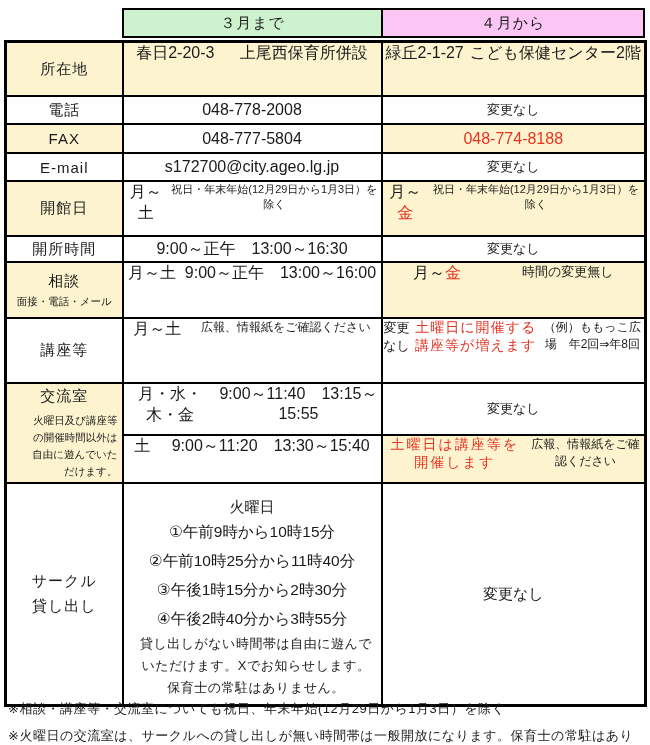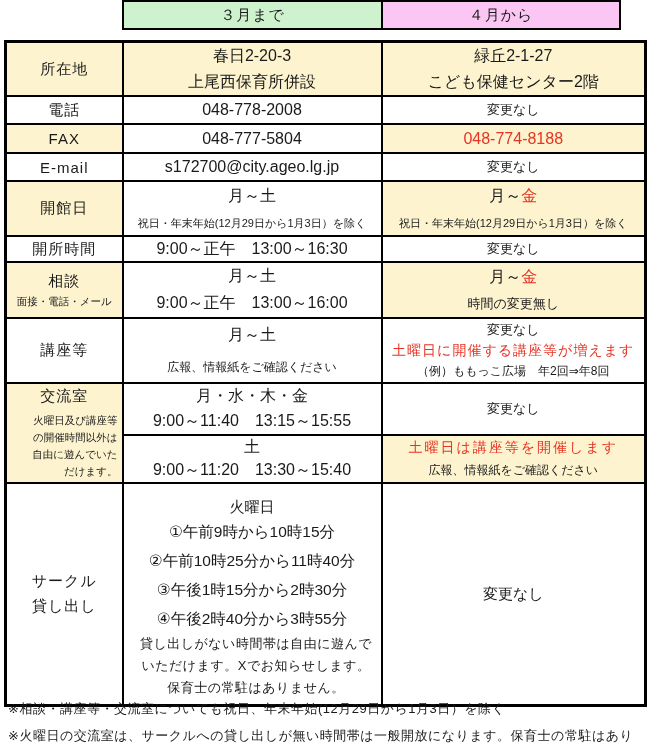--- a/index.html
+++ b/index.html
@@ -9,36 +9,36 @@
     height: 745px;
     background: #fff;
     font-family: "Liberation Sans", "DejaVu Sans", sans-serif;
     color: #1a1a1a;
     overflow: hidden;
   }
 
   
   .header-row {
     position: absolute;
-    top: 0;
+    top: 8px;
     left: 122px;
     display: flex;
   }
   .hcell {
     height: 30px;
     border: 2px solid #000;
     display: flex;
     align-items: center;
     justify-content: center;
     font-size: 15px;
     letter-spacing: 1px;
     box-sizing: border-box;
   }
   .hcell.march { width: 261px; background: var(--march-bg, #cdf2cd); }
-  .hcell.april { width: 240px; background: var(--april-bg, #fbc6f3); margin-left: -2px; }
+  .hcell.april { width: 264px; background: var(--april-bg, #fbc6f3); margin-left: -2px; }
 
   
   table.info-table {
     position: absolute;
     top: 40px;
     left: 4px;
     width: 640px;
     border-collapse: collapse;
     table-layout: fixed;
     border: 3px solid #000;
@@ -55,21 +55,21 @@
   .yellow { background: var(--highlight-bg, #fdf4cf); }
   .red   { color: var(--red-text, #e73323); }
 
   .label-cell { font-size: 15px; letter-spacing: 1px; }
   .sub-label  { font-size: 10.5px; letter-spacing: 0; margin-top: 4px; }
 
   .val   { font-size: 16px; }
   .val-sm{ font-size: 13px; }
   .note  { font-size: 11px; }
 
-  .two-line { display: flex; flex-direction: column; justify-content: space-around; height: 100%; }
+  .two-line { display: flex; flex-direction: row; justify-content: space-around; height: 100%; }
 
   
   tr.r-loc   td, tr.r-loc   th { height: 52px; }
   tr.r-tel   td, tr.r-tel   th { height: 26px; }
   tr.r-fax   td, tr.r-fax   th { height: 27px; }
   tr.r-mail  td, tr.r-mail  th { height: 26px; }
   tr.r-open  td, tr.r-open  th { height: 53px; }
   tr.r-hours td, tr.r-hours th { height: 24px; }
   tr.r-sodan td, tr.r-sodan th { height: 54px; }
   tr.r-koza  td, tr.r-koza  th { height: 63px; }

